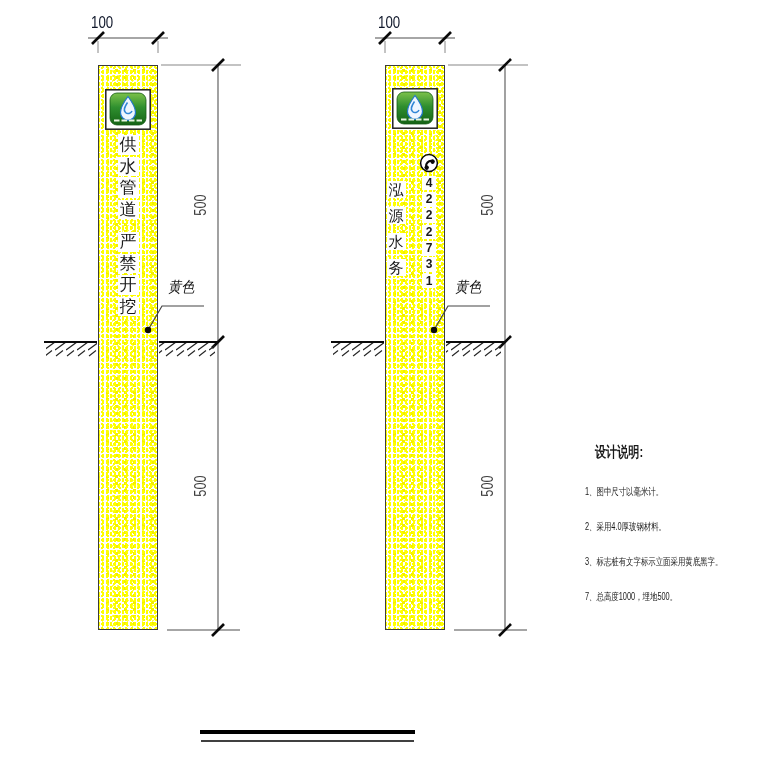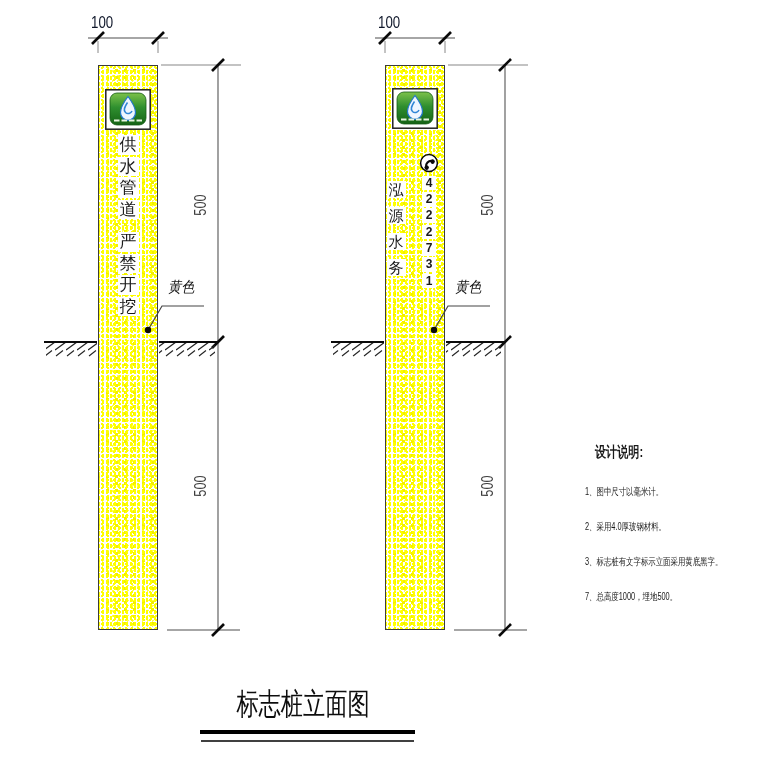--- a/index.html
+++ b/index.html
@@ -193,15 +193,14 @@
   <div class="callout" style="left:455px;top:278px;"><span>黄色</span></div>
 
   <div class="notes">
     <div class="notes-heading"><span>设计说明:</span></div>
     <div class="note-item"><span>1、图中尺寸以毫米计。</span></div>
     <div class="note-item"><span>2、采用4.0厚玻钢材料。</span></div>
     <div class="note-item"><span>3、标志桩有文字标示立面采用黄底黑字。</span></div>
     <div class="note-item"><span>7、总高度1000，埋地500。</span></div>
   </div>
 
-  <div class="title-block"><span>标志桩立面图</span></div>
 
 </div>
 
 </body></html>

